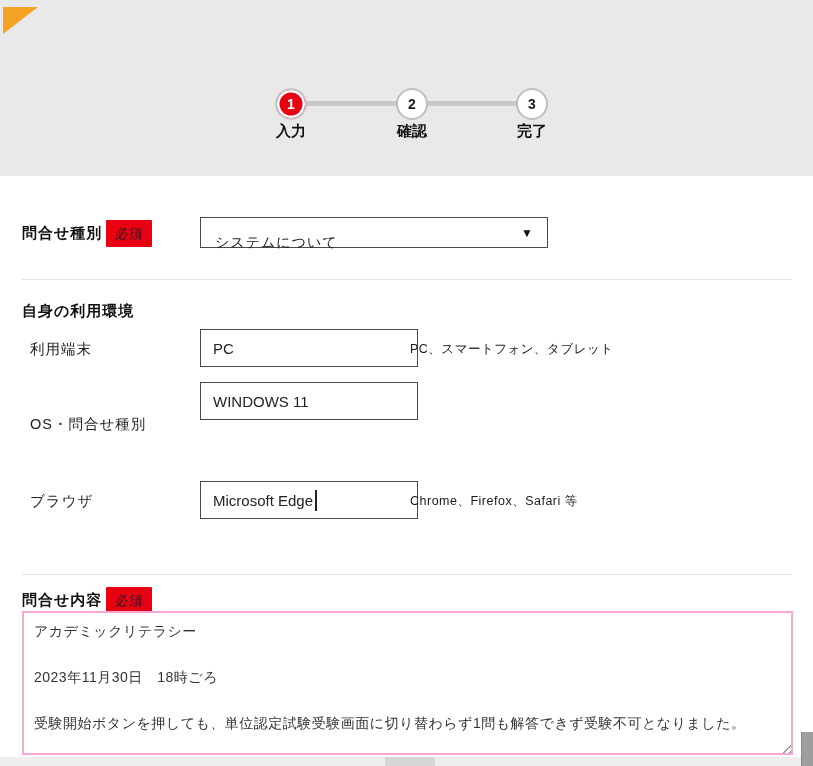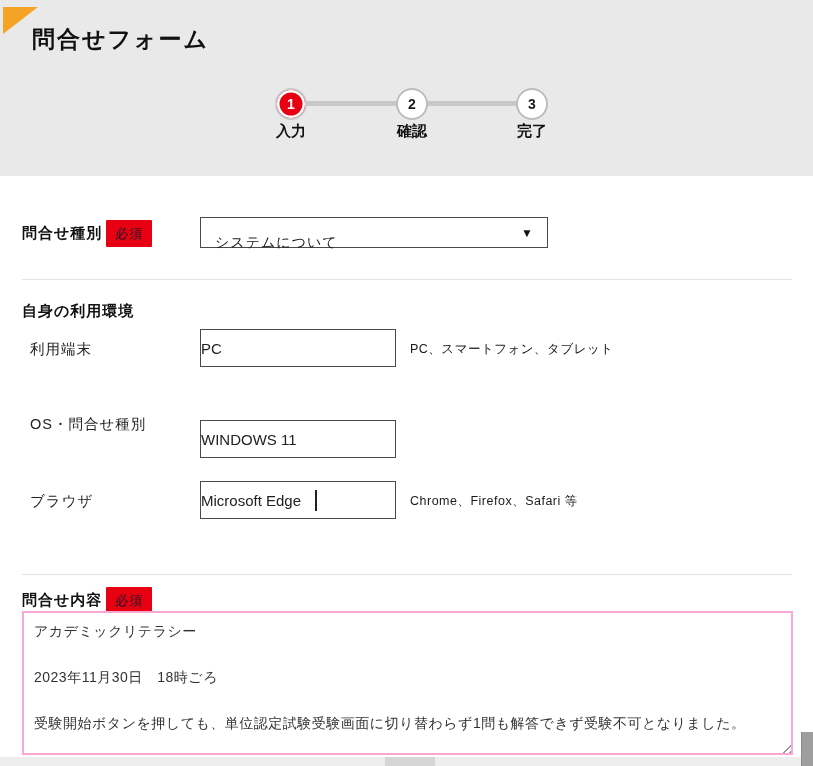--- a/index.html
+++ b/index.html
@@ -36,22 +36,22 @@
     border:1.5px solid #4a4a4a;display:flex;align-items:center;justify-content:space-between;
     padding:0 14px;cursor:default;}
   .select-value{font-size:14px;color:#222;letter-spacing:1px;margin-top:20px;}
   .select-arrow{font-size:12px;color:#111;}
 
   .divider{position:absolute;left:22px;width:770px;height:1px;background:#e2e2e2;}
 
   .section-heading{position:absolute;left:22px;top:302px;font-size:15px;font-weight:bold;color:#111;letter-spacing:1px;}
 
   .env-label{position:absolute;left:30px;font-size:14.5px;color:#222;letter-spacing:1px;}
-  .env-input{position:absolute;left:200px;width:196px;height:38px;border:1.5px solid #4a4a4a;
-    background:#fff;font-family:inherit;font-size:15px;color:#222;padding:0 0;outline:none;}
+  .env-input{position:absolute;left:200px;width:218px;height:38px;border:1.5px solid #4a4a4a;
+    background:#fff;font-family:inherit;font-size:15px;color:#222;padding:0 12px;outline:none;}
   .env-hint{position:absolute;left:410px;font-size:12.5px;color:#1a1a1a;letter-spacing:0.5px;}
   .text-cursor{position:absolute;left:315px;top:490px;width:1.5px;height:21px;background:#222;}
 
   
   .inquiry-textarea{position:absolute;left:22px;top:611px;width:771px;height:144px;
     border:2px solid #f9a8d4;background:#fff;font-family:inherit;font-size:14px;
     line-height:23px;color:#333;padding:7px 10px;resize:none;overflow:hidden;outline:none;letter-spacing:0.5px;}
   .resize-handle{position:absolute;left:779px;top:741px;width:12px;height:12px;
     background:repeating-linear-gradient(-45deg,#9a9a9a 0 1.5px,transparent 1.5px 4.5px);
     clip-path:polygon(100% 0,100% 100%,0 100%);cursor:nwse-resize;}
@@ -61,21 +61,20 @@
   .bottom-thumb{position:absolute;left:385px;top:757px;width:50px;height:9px;background:#d6d6d6;}
   .right-scroll-thumb{position:absolute;left:801px;top:732px;width:12px;height:34px;background:#9e9e9e;border-left:1px solid #8a8a8a;}
 </style>
 </head>
 <body>
 
 <div id="screen">
 
   <div class="header-band"></div>
   <div class="corner-triangle"></div>
-  <div class="page-title">問合せフォーム</div>
 
   <div class="stepper-line"></div>
   <div class="step-circle step-c1 active">1</div>
   <div class="step-circle step-c2">2</div>
   <div class="step-circle step-c3">3</div>
   <div class="step-label step-l1">入力</div>
   <div class="step-label step-l2">確認</div>
   <div class="step-label step-l3">完了</div>
 
   <div class="label-row" style="left:22px;top:220px;">
@@ -89,21 +88,21 @@
 
   <div class="divider" style="top:279px;"></div>
 
   <div class="section-heading">自身の利用環境</div>
 
   <div class="env-label" style="top:340px;">利用端末</div>
   <input class="env-input" style="top: 329px;" value="PC">
   <div class="env-hint" style="top:341px;">PC、スマートフォン、タブレット</div>
 
   <div class="env-label" style="top:415px;">OS・問合せ種別</div>
-  <input class="env-input" style="top: 420px;" value="WINDOWS 11">
+  <input class="env-input" style="top: 382px;" value="WINDOWS 11">
 
   <div class="env-label" style="top:492px;">ブラウザ</div>
   <input class="env-input" style="top: 481px;" value="Microsoft Edge">
   <div class="text-cursor"></div>
   <div class="env-hint" style="top:493px;">Chrome、Firefox、Safari 等</div>
 
   <div class="divider" style="top:574px;"></div>
 
   <div class="label-row" style="left:22px;top:587px;">
     <span class="field-label-bold">問合せ内容</span>

